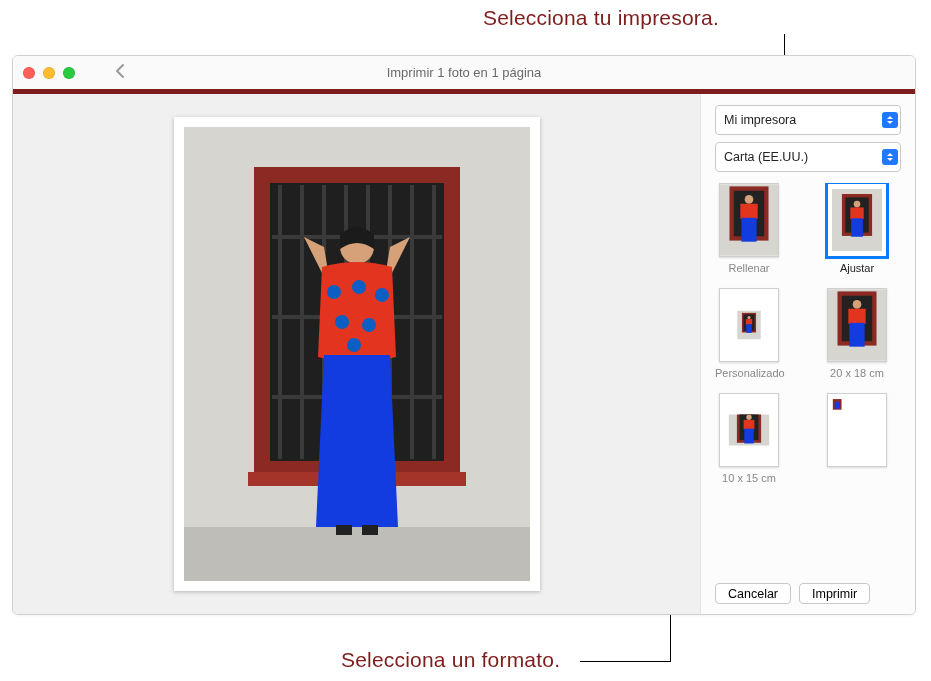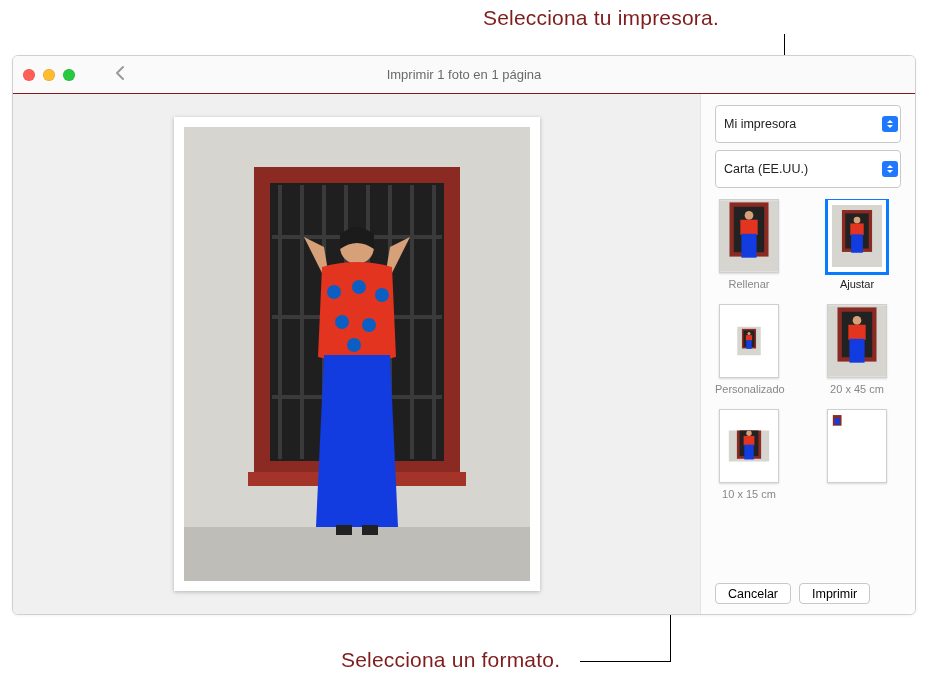--- a/index.html
+++ b/index.html
@@ -32,21 +32,21 @@
     border: 1px solid #d0d0d0;
     border-radius: 6px;
     box-shadow: 0 1px 3px rgba(0,0,0,0.05);
     overflow: hidden;
   }
   .titlebar {
     height: 38px;
     display: flex;
     align-items: center;
     padding: 0 10px;
-    border-bottom: 1px solid #7f1d1d;
+    border-bottom: 5px solid #7f1d1d;
     background: #fafafa;
     font-size: 13px;
     color: #555;
     position: relative;
   }
   .traffic {
     display: flex;
     gap: 8px;
     align-items: center;
   }
@@ -97,21 +97,21 @@
     height: 100%;
   }
   .sidebar {
     width: 214px;
     padding: 11px 14px 10px 14px;
     background: #fcfcfc;
     display: flex;
     flex-direction: column;
   }
   .select {
-    height: 38px;
+    height: 30px;
     border: 1px solid #c9c9c9;
     border-radius: 4px;
     background: #fff;
     display: flex;
     align-items: center;
     justify-content: space-between;
     padding: 0 2px 0 8px;
     font-size: 12.5px;
     color: #222;
     margin-bottom: 7px;
@@ -340,21 +340,21 @@
                 <svg width="60" height="74" viewBox="8 4 44 66">
                   <rect x="0" y="0" width="60" height="74" fill="#d7d5d0"></rect>
     <rect x="12" y="6" width="36" height="50" fill="#8a2a22"></rect>
     <rect x="16" y="10" width="28" height="42" fill="#222"></rect>
     <circle cx="30" cy="18" r="4" fill="#d6a079"></circle>
     <rect x="22" y="22" width="16" height="14" fill="#e2341e"></rect>
     <rect x="23" y="35" width="14" height="22" fill="#123be0"></rect>
                 </svg>
               </svg>
             </div>
-            <div class="label">20 x 45 cm</div>
+            <div class="label">20 x 18 cm</div>
           </div>
           <div class="fmt">
             <div class="thumb">
               <svg viewBox="0 0 60 74" width="60" height="74">
                 <rect width="60" height="74" fill="#fff"></rect>
                 <svg width="44" height="32" x="8" y="21" viewBox="4 14 52 46">
                   <rect x="0" y="0" width="60" height="74" fill="#d7d5d0"></rect>
     <rect x="12" y="6" width="36" height="50" fill="#8a2a22"></rect>
     <rect x="16" y="10" width="28" height="42" fill="#222"></rect>
     <circle cx="30" cy="18" r="4" fill="#d6a079"></circle>

